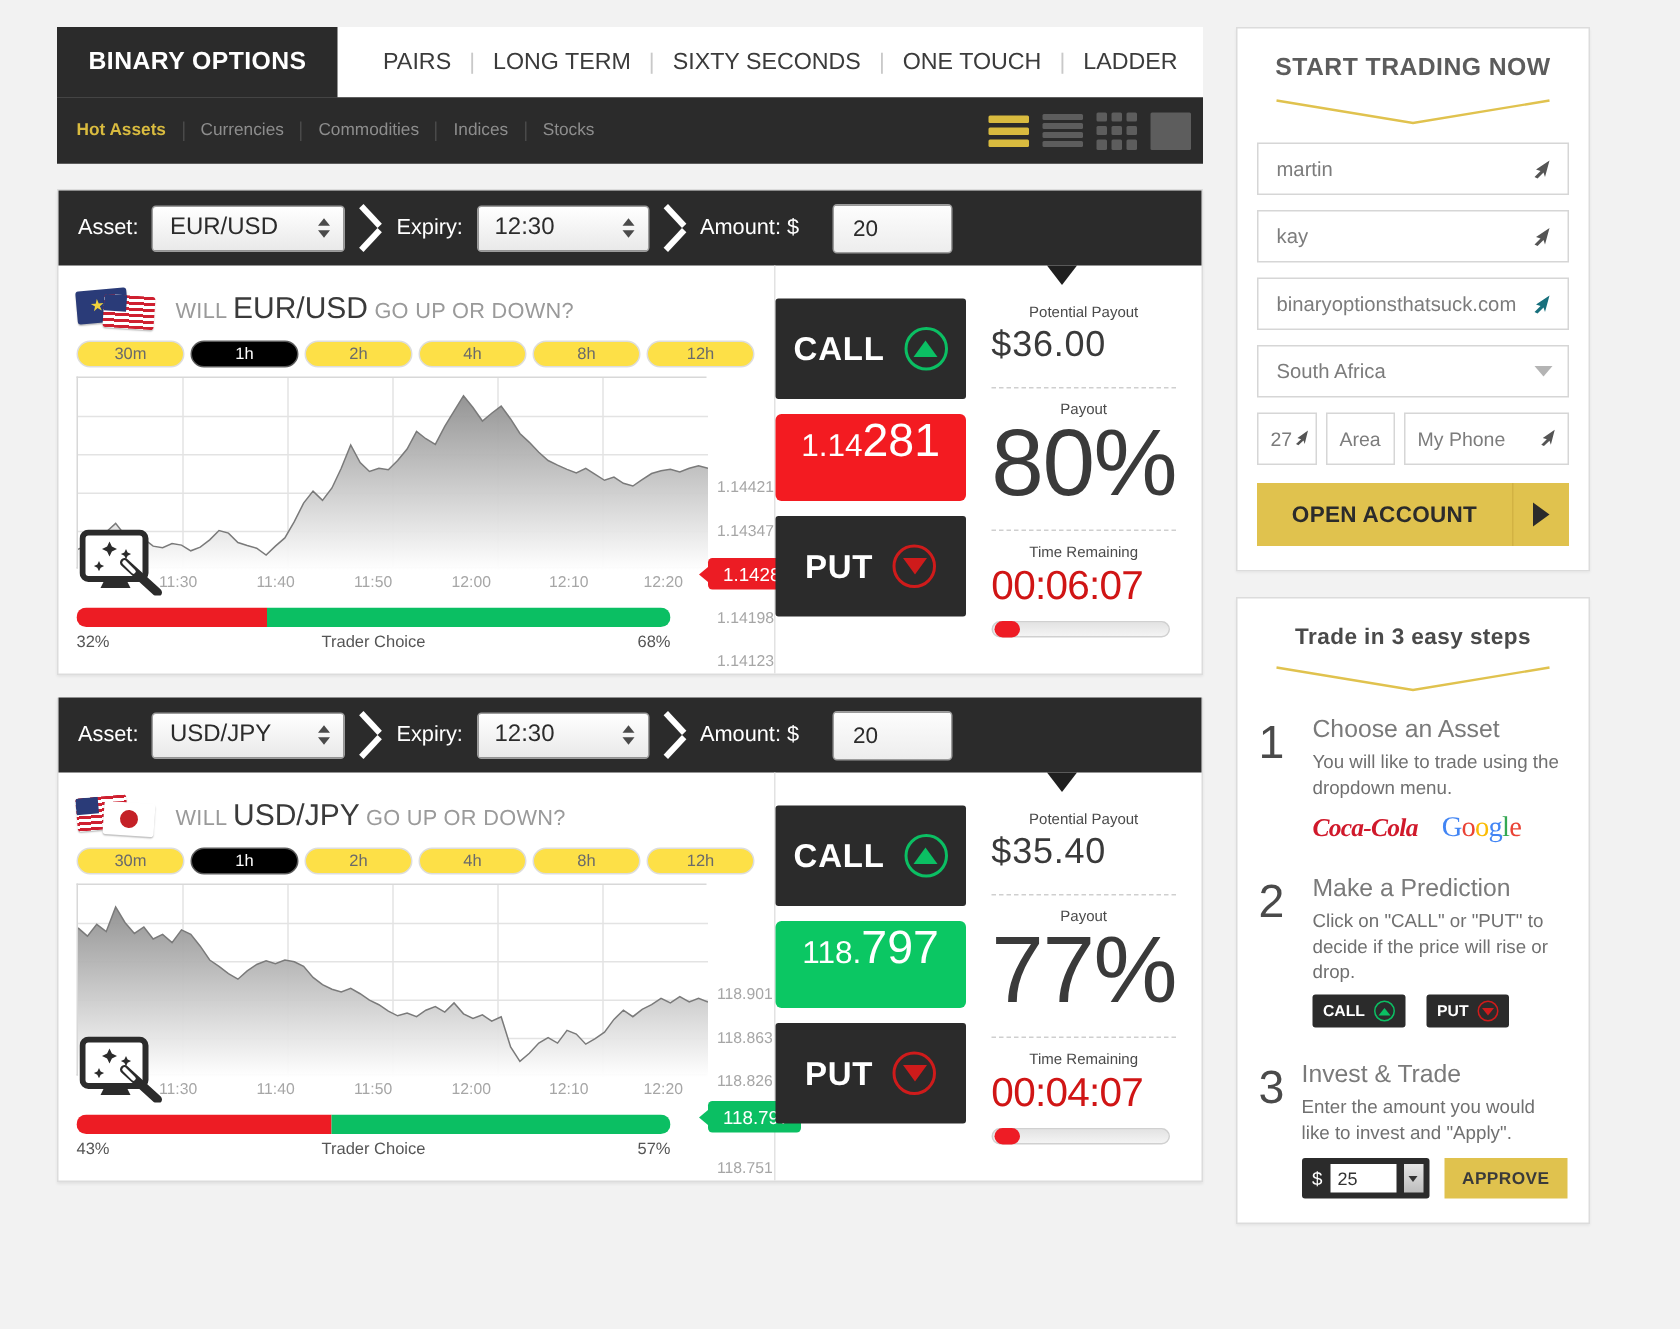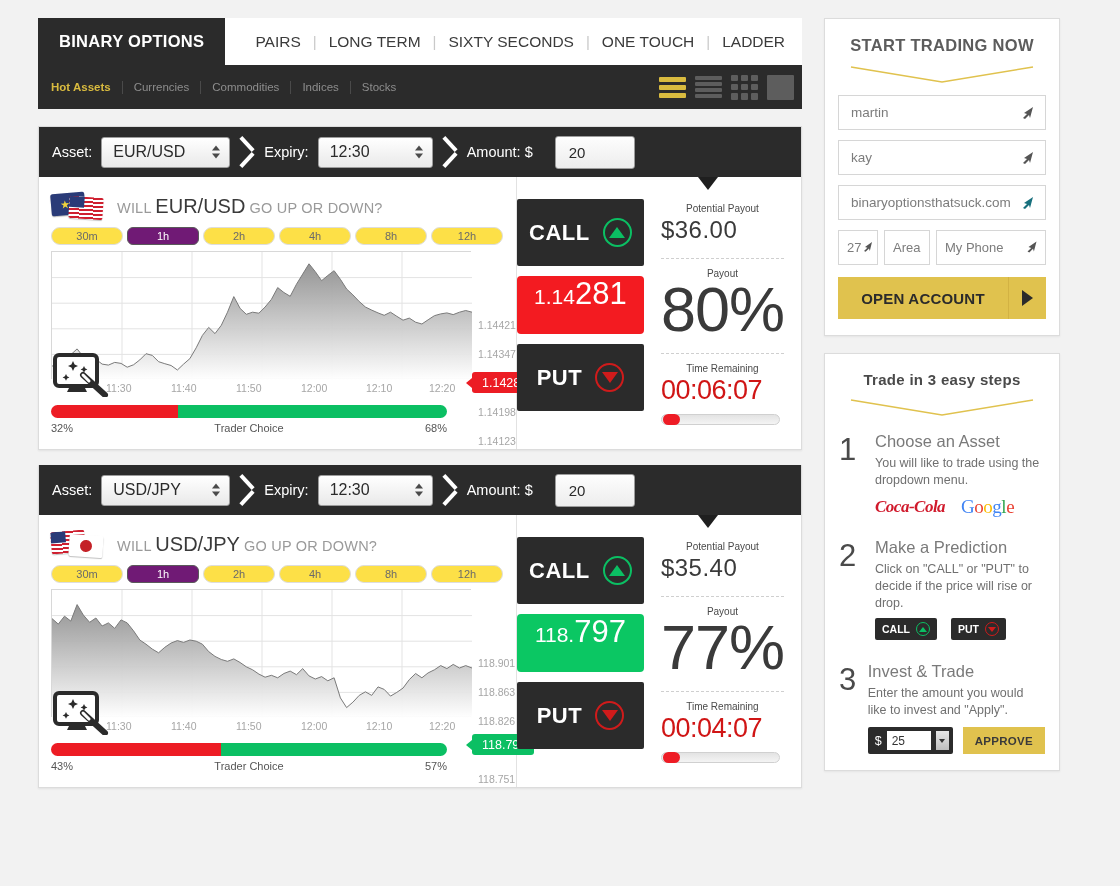--- a/index.html
+++ b/index.html
@@ -93,21 +93,21 @@
   .f-jp { background:#fff; }
   .f-jp:after { content:""; position:absolute; left:11px; top:5px; width:12px; height:12px;
                 border-radius:50%; background:#c42127; }
   .qtext { font-size:14.5px; color:#9a9a9a; letter-spacing:.2px; }
   .qtext b { font-size:20px; color:#3a3a3a; font-weight:normal; letter-spacing:0; }
 
   .tf-row { display:flex; gap:4px; padding:6px 0 0 12px; }
   .tf { width:72px; height:18px; border-radius:9px; background:#fde047;
         border:1px solid #dddddd; color:#6a6a6a; font-size:11px;
         display:flex; align-items:center; justify-content:center; }
-  .tf.active { background:#701a75; border-color:#5a5a5a; color:#fff;border-radius:6px; }
+  .tf.active { background:#000000; border-color:#5a5a5a; color:#fff; }
 
   .chartwrap { position:relative; margin:6px 0 0 12px; width:420px; height:128px;
                border:1px solid #d8d8d8; border-right:none; background:#fff; }
   .chartwrap svg { display:block; }
   .yaxis { position:absolute; left:433px; top:140px; width:90px; height:132px;
            font-size:10.5px; color:#a6a6a6; }
   .yaxis span { position:absolute; left:6px; }
   .pricetag { position:absolute; left:0px; height:21px; border-radius:3px; color:#fff;
               font-size:12.5px; display:flex; align-items:center; padding:0 8px 0 10px;
               white-space:nowrap; }
@@ -603,20 +603,28 @@
         </span>
       </div>
       <div class="field">
         <span class="txt">binaryoptionsthatsuck.com</span>
         <span class="cursor">
           <svg viewBox="0 0 17 17" width="17" height="17">
               <path d="M14 3 L5 9 L8 10 L4 14 L6 15 L10 11 L11 14 Z" fill="#18707d"></path>
             </svg>
         </span>
       </div>
+      <div class="field">
+        <span class="txt">South Africa</span>
+        <span>
+          <svg viewBox="0 0 14 9" width="14" height="9">
+              <path d="M1 1 L7 8 L13 1 Z" fill="#b4b4b4"></path>
+            </svg>
+        </span>
+      </div>
       <div class="phone-row">
         <div class="pf cc">
           <span>27</span>
           <span>
             <svg viewBox="0 0 13 13" width="13" height="13">
                 <path d="M11 2 L4 7 L6.4 7.8 L3 11 L4.6 11.8 L8 8.6 L8.8 11 Z" fill="#555"></path>
               </svg>
           </span>
         </div>
         <div class="pf area">Area</div>

